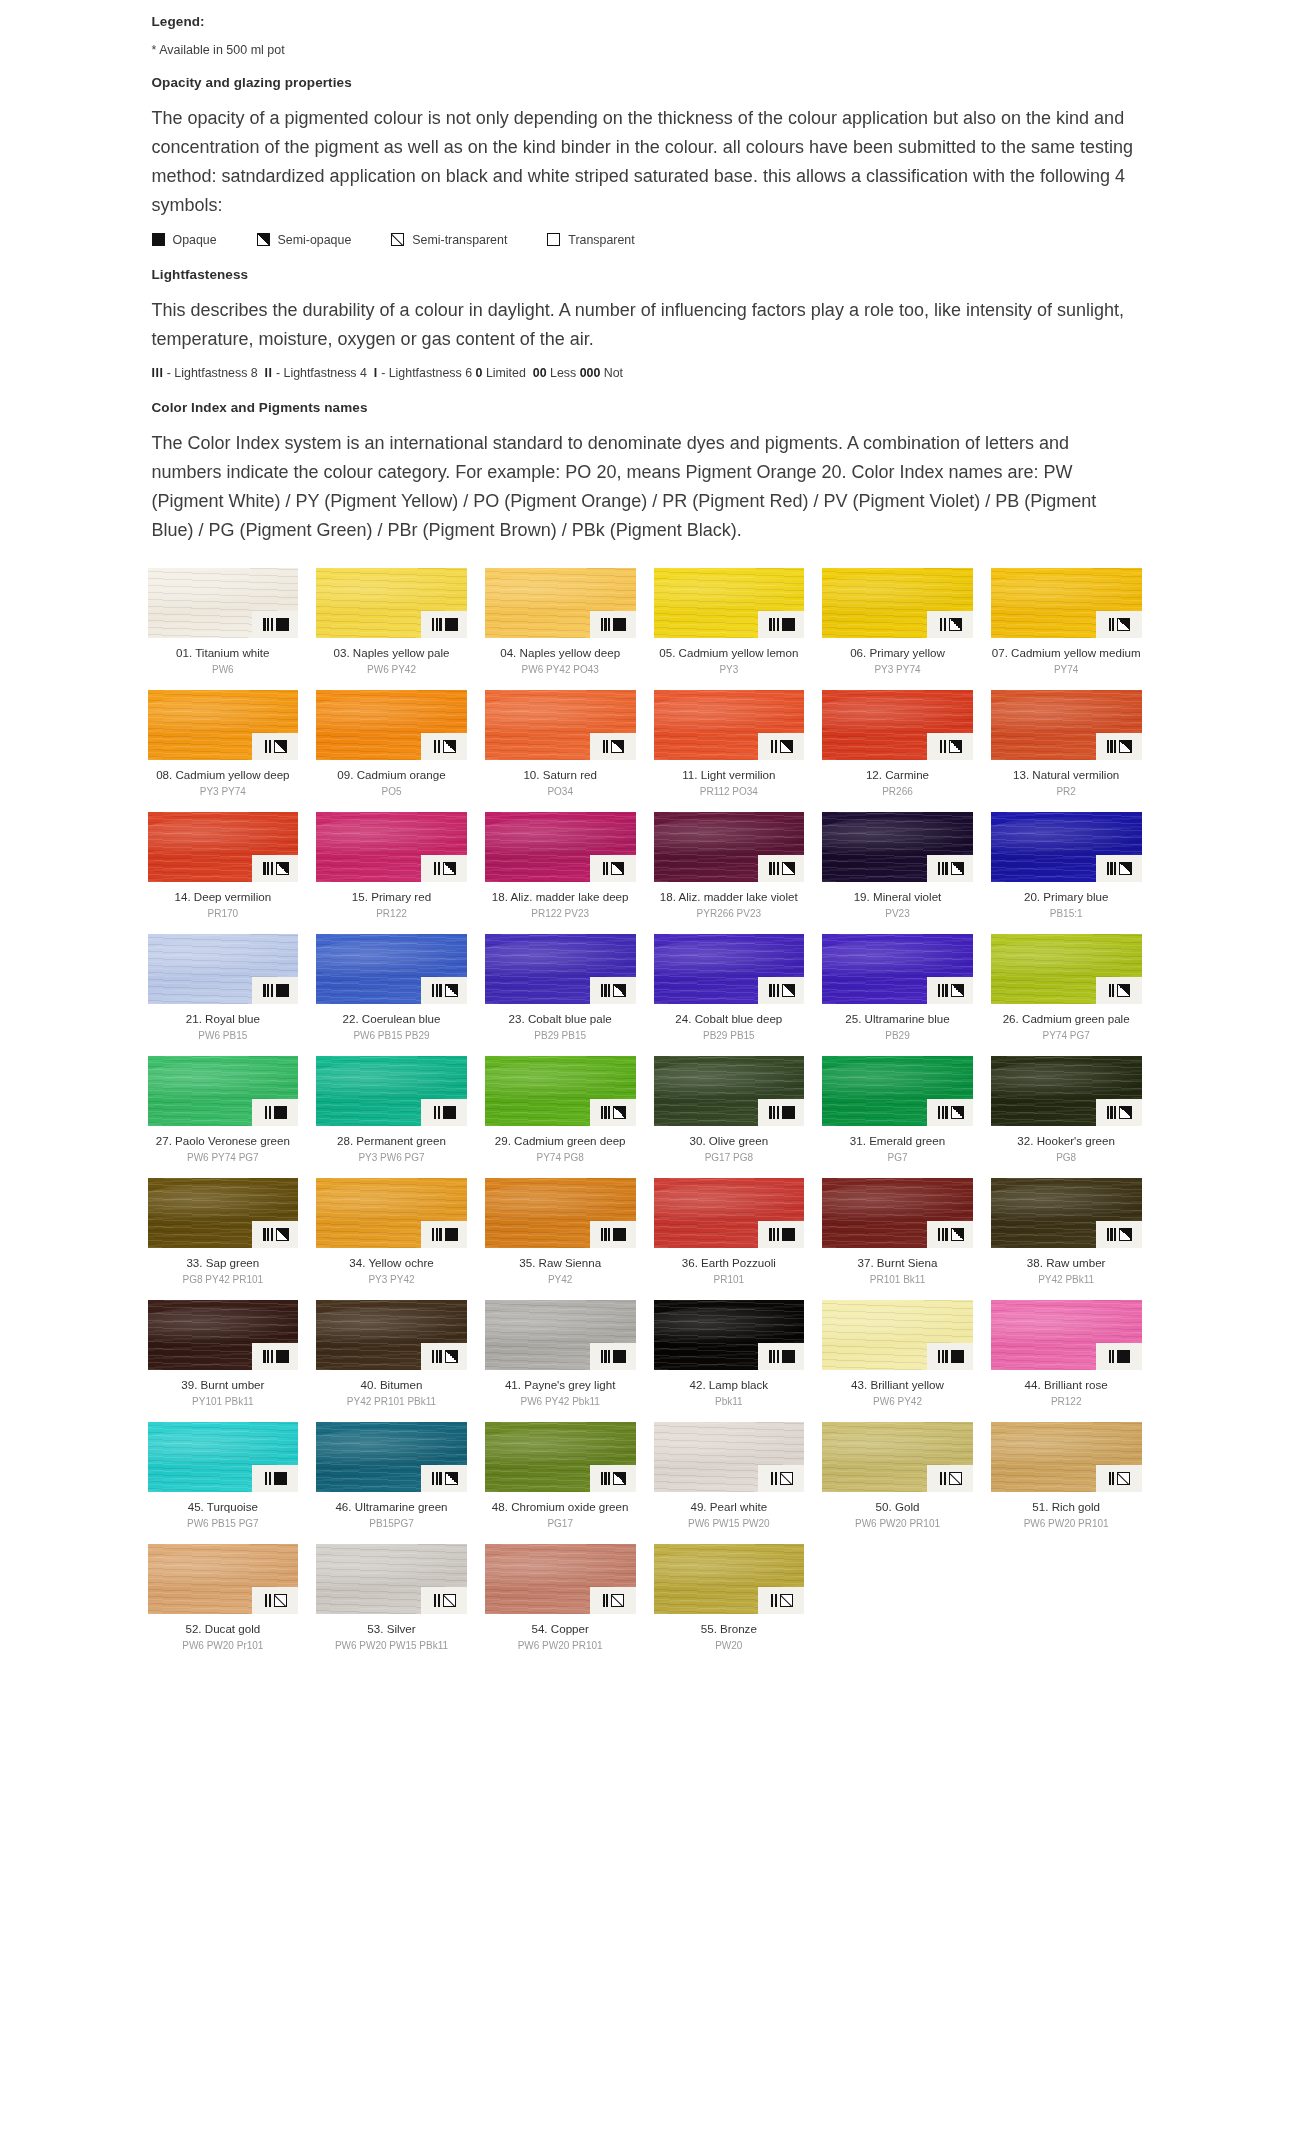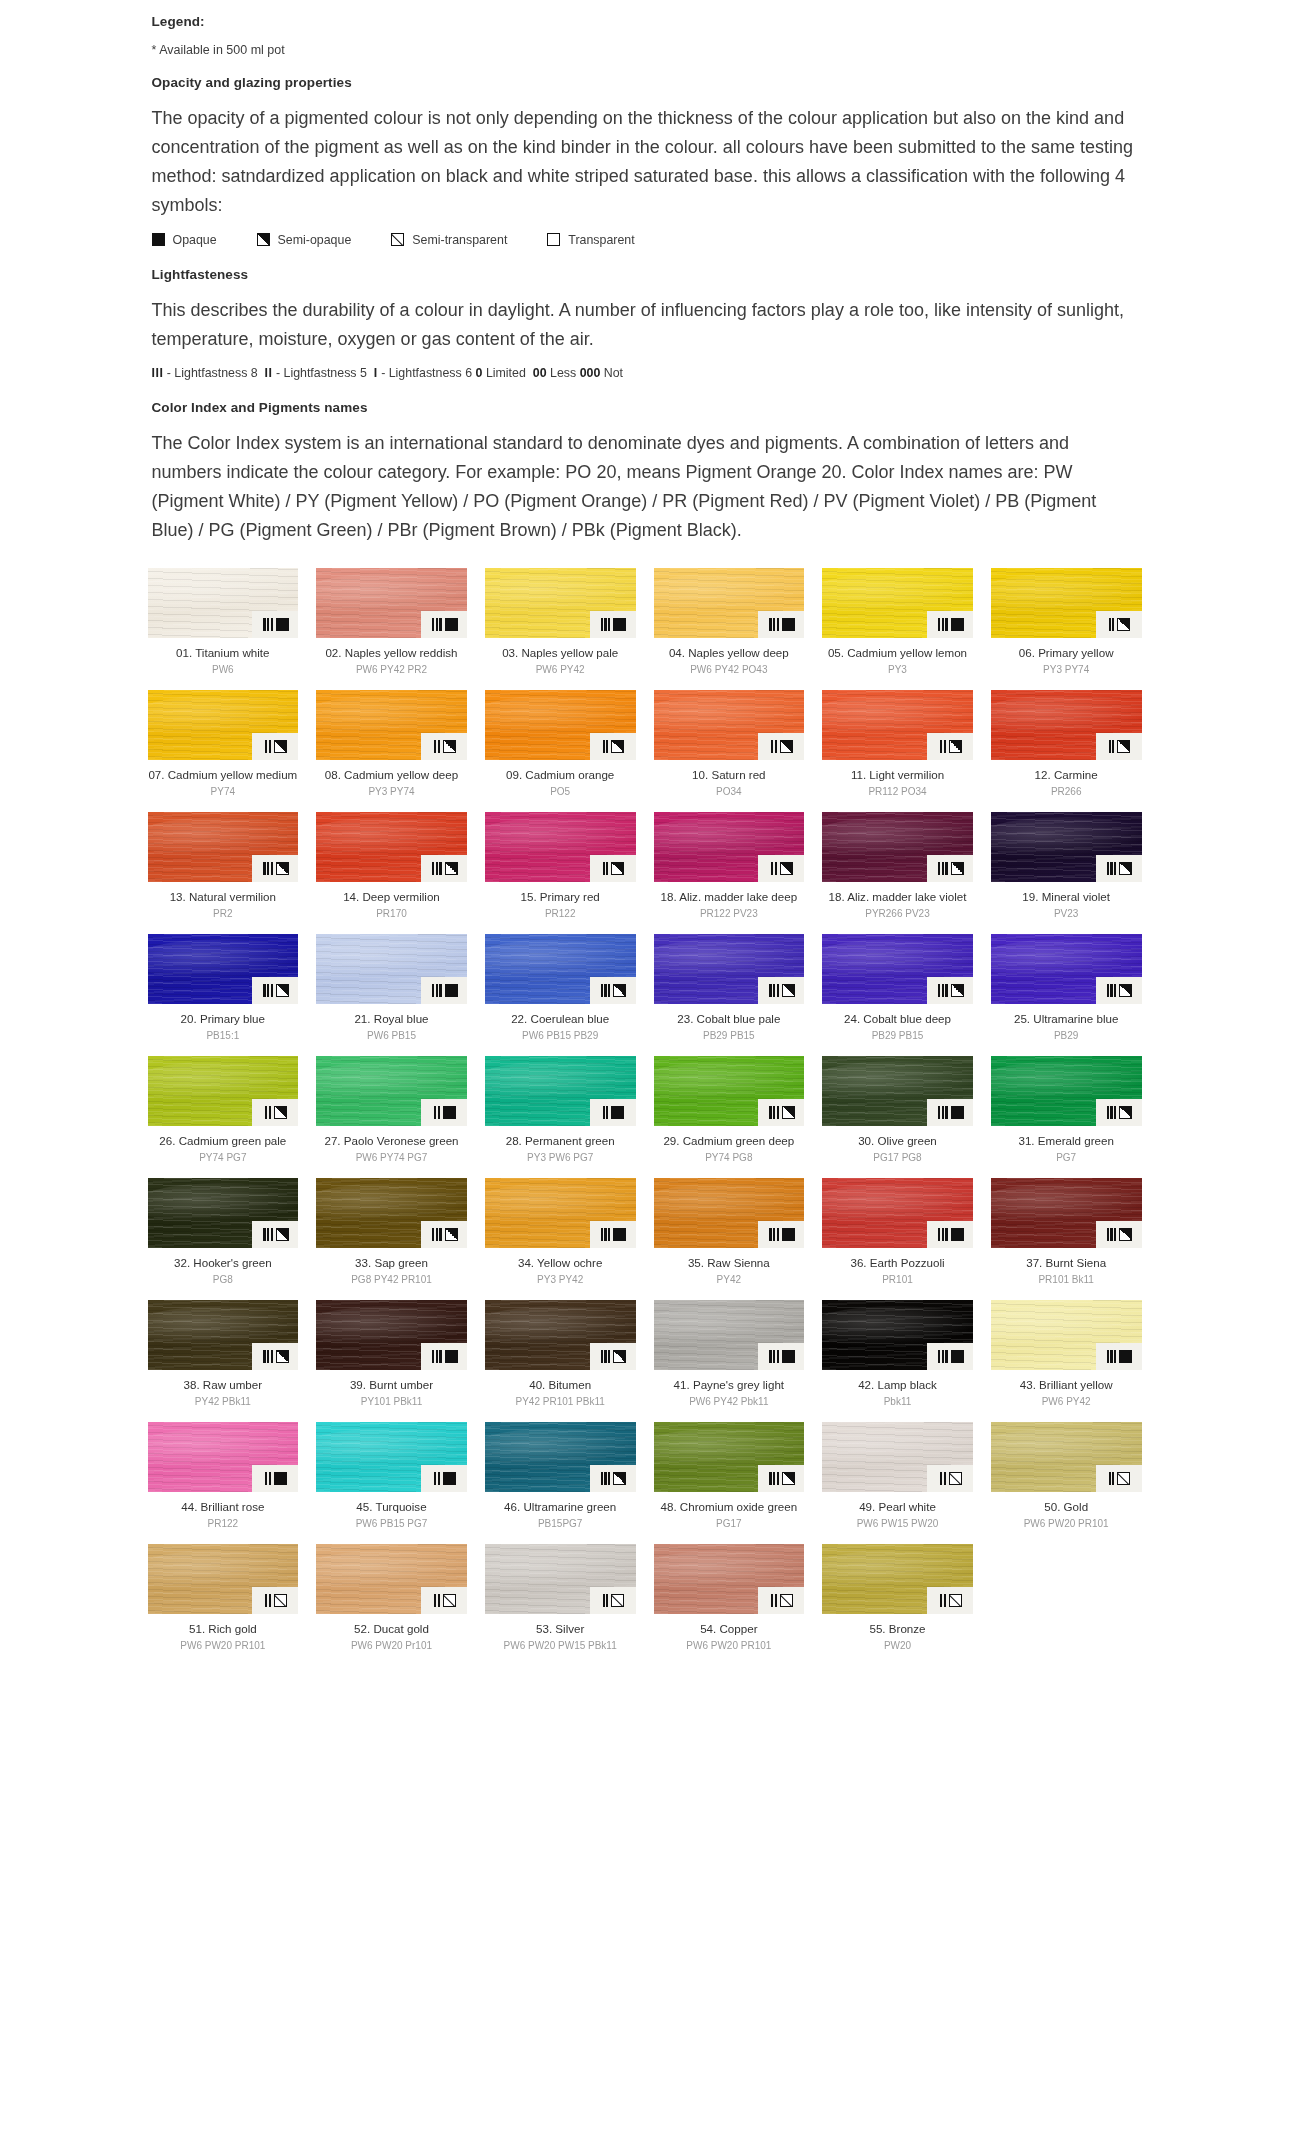--- a/index.html
+++ b/index.html
@@ -231,21 +231,21 @@
     </div>
 
     <h3 class="sec-title">Lightfasteness</h3>
 
     <p class="body-text">This describes the durability of a colour in daylight. A number of influencing factors play a role too, like intensity of sunlight, temperature, moisture, oxygen or gas content of the air.</p>
 
     <div class="lf-line">
       <span class="lf-bars">III</span>
       <span>- Lightfastness 8</span>&nbsp;
       <span class="lf-bars">II</span>
-      <span>- Lightfastness 5</span>&nbsp;
+      <span>- Lightfastness 4</span>&nbsp;
       <span class="lf-bars">I</span>
       <span>- Lightfastness 6</span>
       <b>0</b>
       <span>Limited</span>&nbsp;
       <b>00</b>
       <span>Less</span>
       <b>000</b>
       <span>Not</span>
     </div>
 
@@ -269,39 +269,20 @@
             <span class="op-glyph op-opaque"></span>
           </div>
         </div>
         <div class="caption">
           <span class="c-name">01. Titanium white</span>
           <span class="c-pig">PW6</span>
         </div>
       </div>
       <div class="cell">
         <div class="swatch">
-          <div class="paint" style="background: linear-gradient(172deg, rgb(228, 146, 131) 0%, rgb(217, 133, 115) 55%, rgb(228, 146, 131) 100%);"></div>
-          <div class="texture"></div>
-          <div class="sheen"></div>
-          <div class="badge">
-            <span class="lf-mark">
-              <i></i>
-              <i></i>
-              <i></i>
-            </span>
-            <span class="op-glyph op-opaque"></span>
-          </div>
-        </div>
-        <div class="caption">
-          <span class="c-name">02. Naples yellow reddish</span>
-          <span class="c-pig">PW6 PY42 PR2</span>
-        </div>
-      </div>
-      <div class="cell">
-        <div class="swatch">
           <div class="paint" style="background: linear-gradient(172deg, rgb(246, 221, 82) 0%, rgb(240, 211, 63) 55%, rgb(246, 221, 82) 100%);"></div>
           <div class="texture"></div>
           <div class="sheen"></div>
           <div class="badge">
             <span class="lf-mark">
               <i></i>
               <i></i>
               <i></i>
             </span>
             <span class="op-glyph op-opaque"></span>

